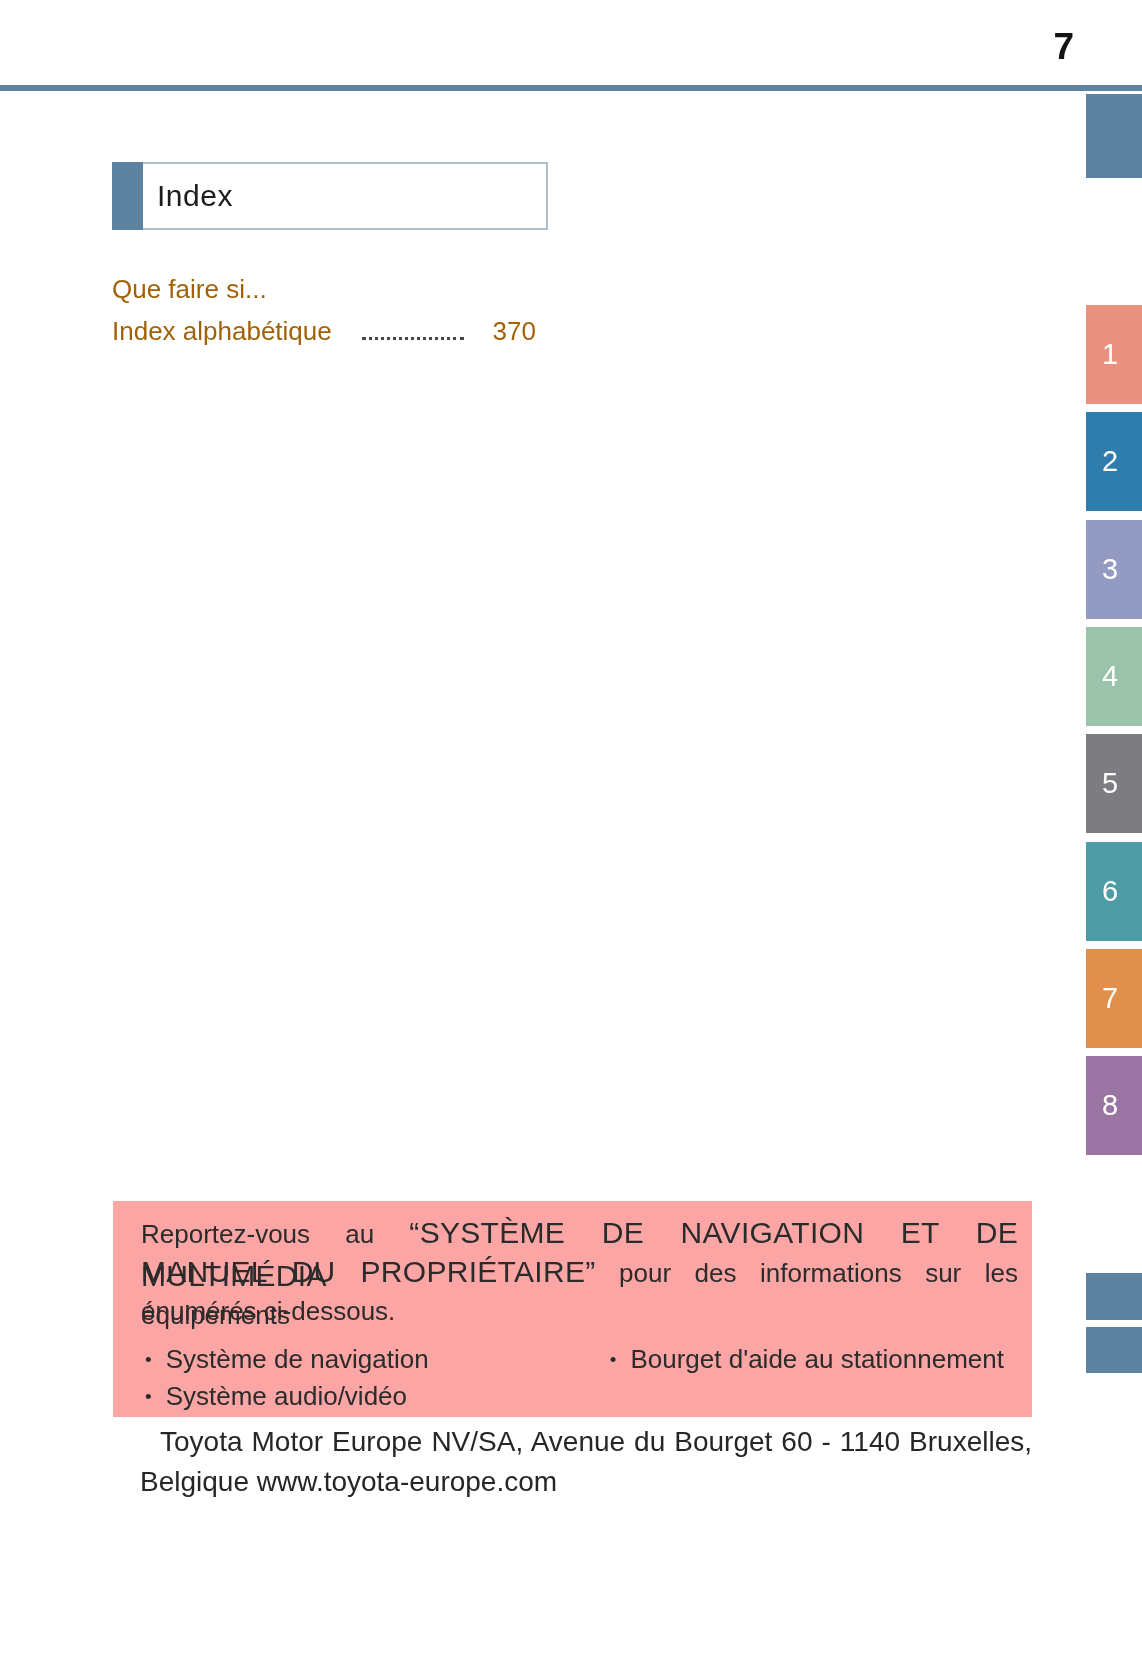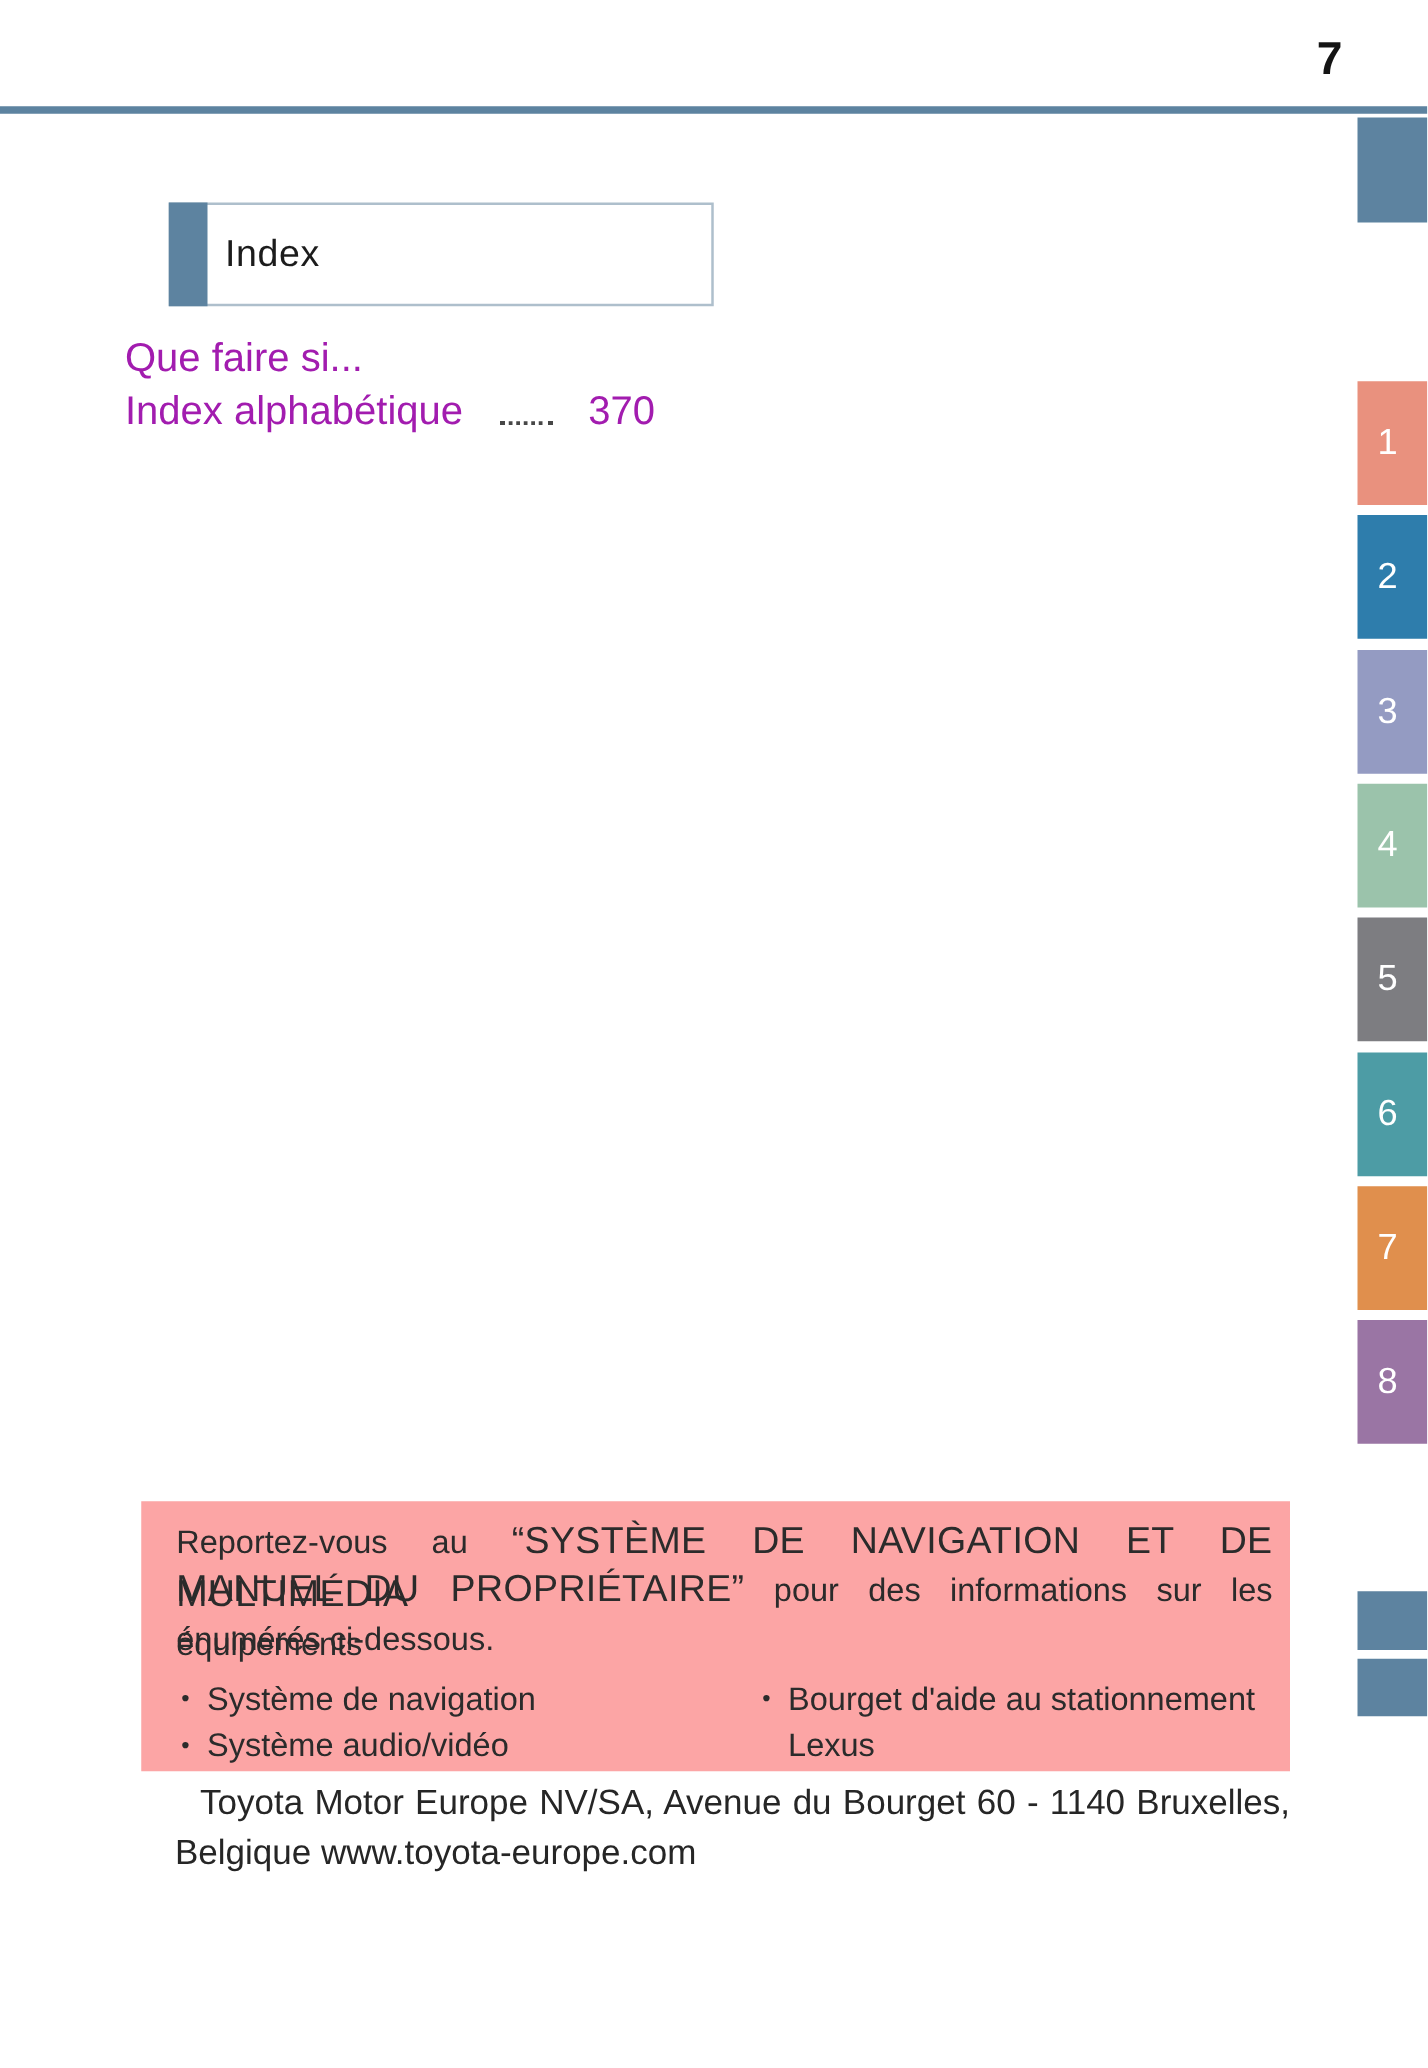--- a/index.html
+++ b/index.html
@@ -5,27 +5,27 @@
   html,body{margin:0;padding:0;background:#ffffff;}
   .page{
     position:relative;width:1142px;height:1654px;background:#ffffff;overflow:hidden;
     font-family:"Liberation Sans","DejaVu Sans",sans-serif;color:#2b2b2b;
   }
   
   .page-number{position:absolute;top:26px;right:68px;font-size:37px;font-weight:bold;color:#141414;}
   .top-rule{position:absolute;left:0;top:85px;width:1142px;height:6px;background:#5d83a0;}
   .corner-tab{position:absolute;left:1086px;top:94px;width:56px;height:84px;background:#5d83a0;}
   
-  .index-box{position:absolute;left:112px;top:162px;width:436px;height:83px;
-    border:2px solid #aebfcc;box-sizing:border-box;background:#ffffff;margin-left:23px;}
+  .index-box{position:absolute;left:112px;top:162px;width:436px;height:68px;
+    border:2px solid #aebfcc;box-sizing:border-box;background:#ffffff;}
   .index-box .accent-bar{position:absolute;left:-2px;top:-2px;bottom:-2px;width:31px;background:#5d83a0;}
   .index-box .index-title{position:absolute;left:43px;top:0;bottom:0;display:flex;align-items:center;
     font-size:30px;color:#1c1c1c;letter-spacing:0.5px;}
   
-  .toc{position:absolute;left:100px;top:272px;width:424px;font-size:32px;color:#a21caf;}
+  .toc{position:absolute;left:112px;top:272px;width:424px;font-size:26px;color:#a16207;}
   .toc-row{display:flex;align-items:flex-end;height:33px;}
   .toc-row.indent{padding-left:17px;}
   .toc-row.gap{margin-top:9px;gap:26px;}
   .toc-leader{flex:1;border-bottom:3px dotted #474747;margin:0 3px 7px 4px;min-width:20px;}
   .toc-page{white-space:nowrap;}
   
   .chapter-tab{position:absolute;left:1086px;width:56px;height:99px;display:flex;align-items:center;
     justify-content:center;color:#ffffff;font-size:29px;box-sizing:border-box;padding-right:8px;}
   .mini-tab{position:absolute;left:1086px;width:56px;background:#5d83a0;}
   
@@ -120,21 +120,20 @@
             <span class="bullet-text">
               <div>Système audio/vidéo</div>
             </span>
           </div>
         </div>
         <div class="bullet-col c1">
           <div class="bullet-item">
             <span class="bullet-dot">•</span>
             <span class="bullet-text">
               <div>Bourget d'aide au stationnement</div>
-              <div>Lexus</div>
             </span>
           </div>
         </div>
       </div>
   </div>
 
   <div class="footer" id="footerLines">
       <div class="footer-line jl">Toyota Motor Europe NV/SA, Avenue du Bourget 60 - 1140 Bruxelles,</div>
       <div class="footer-line">Belgique www.toyota-europe.com</div>
     </div>

